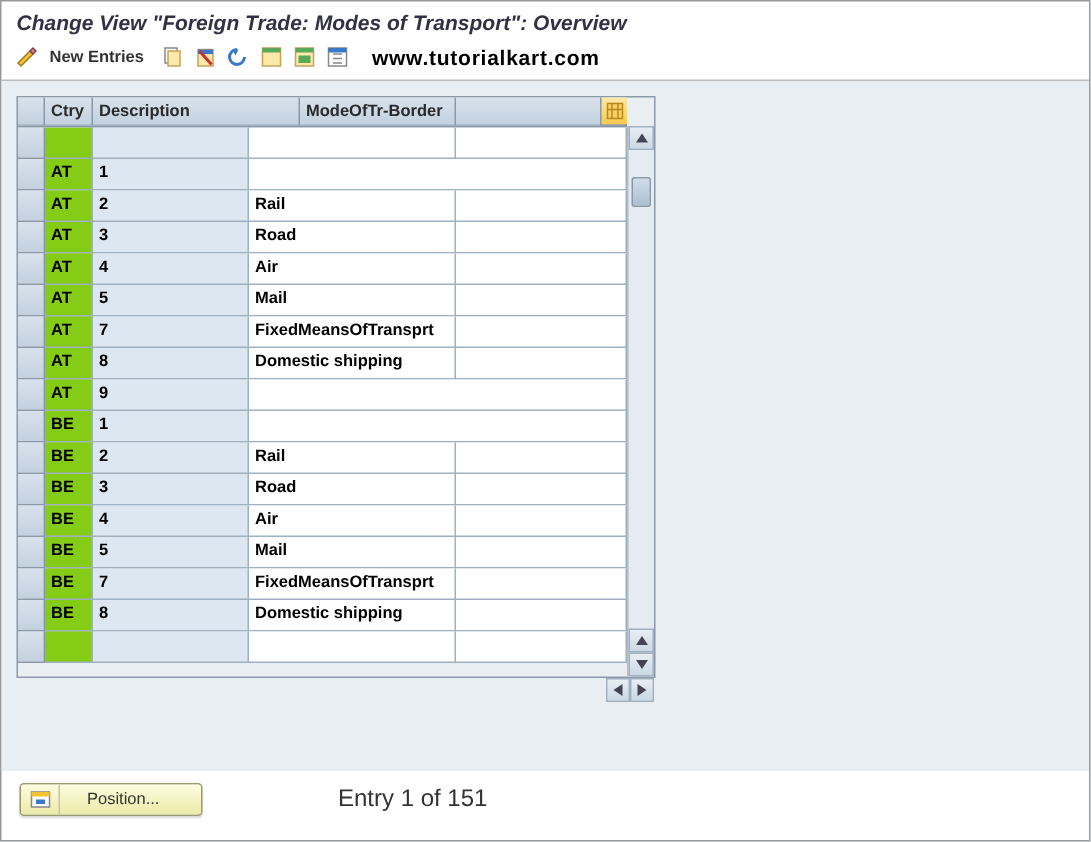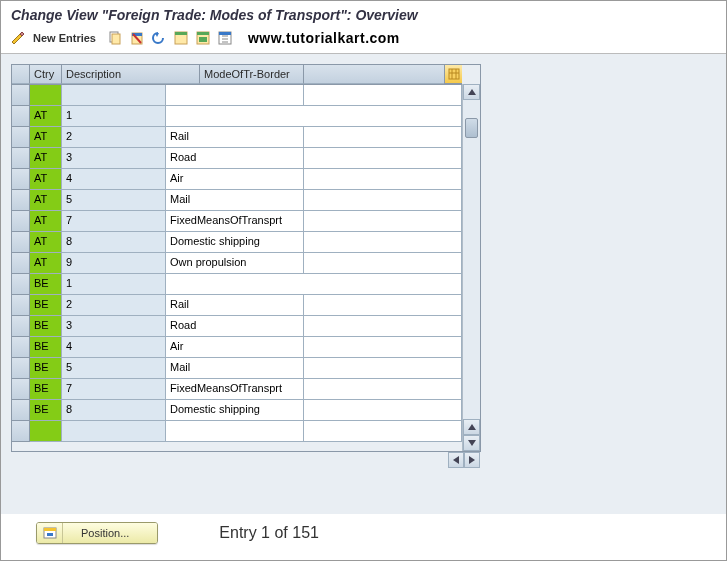--- a/index.html
+++ b/index.html
@@ -53,24 +53,25 @@
   }
   .content-area {
     background: #e9eef3;
     padding: 10px 10px 10px 10px;
     height: 460px;
     position: relative;
   }
   .table-frame {
     background: #e9eef3;
     border: 1px solid #8a98a8;
-    width: 470px;
+    width: 426px;
     height: 388px;
     display: flex;
     position: relative;
+    font-weight: bold;
   }
   .table-grid {
     flex: 1;
     display: flex;
     flex-direction: column;
     overflow: hidden;
   }
   .grid-header {
     display: flex;
     background: linear-gradient(#d8e2ec, #c3d1df);
@@ -179,22 +180,21 @@
   .tri.down { border-left:4px solid transparent; border-right:4px solid transparent; border-top:6px solid #445; }
   .tri.left { border-top:4px solid transparent; border-bottom:4px solid transparent; border-right:6px solid #445; }
   .tri.right { border-top:4px solid transparent; border-bottom:4px solid transparent; border-left:6px solid #445; }
 
   .footer {
     position: absolute;
     left: 12px;
     bottom: 16px;
     display: flex;
     align-items: center;
-    gap: 61px;
-    margin-left: 23px;
+    gap: 90px;
   }
   .position-btn {
     display: flex;
     align-items: stretch;
     height: 22px;
     border: 1px solid #9a9a6a;
     border-radius: 3px;
     overflow: hidden;
     box-shadow: 0 1px 1px rgba(0,0,0,0.15);
     cursor: pointer;
@@ -337,21 +337,20 @@
             <div class="cell sel-col"></div>
             <div class="cell col-ctry">AT</div>
             <div class="cell col-mode">8</div>
             <div class="cell col-desc">Domestic shipping</div>
             <div class="cell col-rest"></div>
           </div>
           <div class="grid-row">
             <div class="cell sel-col"></div>
             <div class="cell col-ctry">AT</div>
             <div class="cell col-mode">9</div>
-            <div class="cell col-desc">Own propulsion</div>
             <div class="cell col-rest"></div>
           </div>
           <div class="grid-row">
             <div class="cell sel-col"></div>
             <div class="cell col-ctry">BE</div>
             <div class="cell col-mode">1</div>
             <div class="cell col-rest"></div>
           </div>
           <div class="grid-row">
             <div class="cell sel-col"></div>

